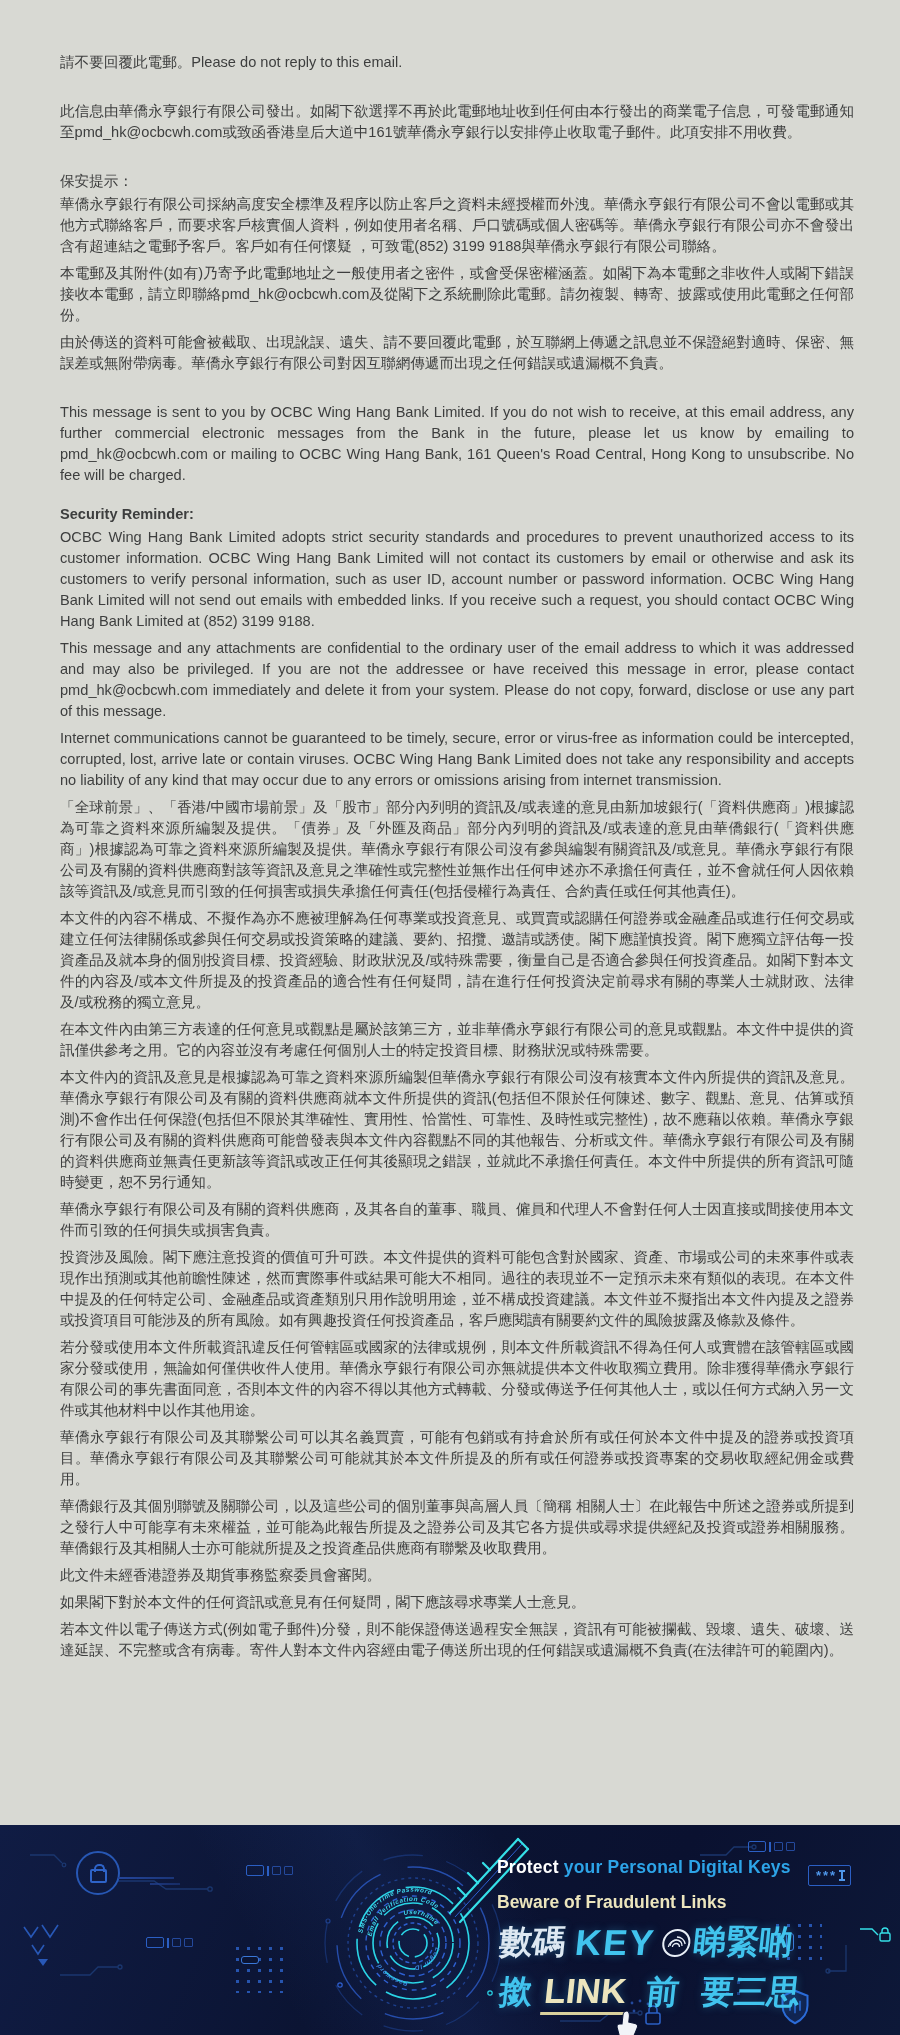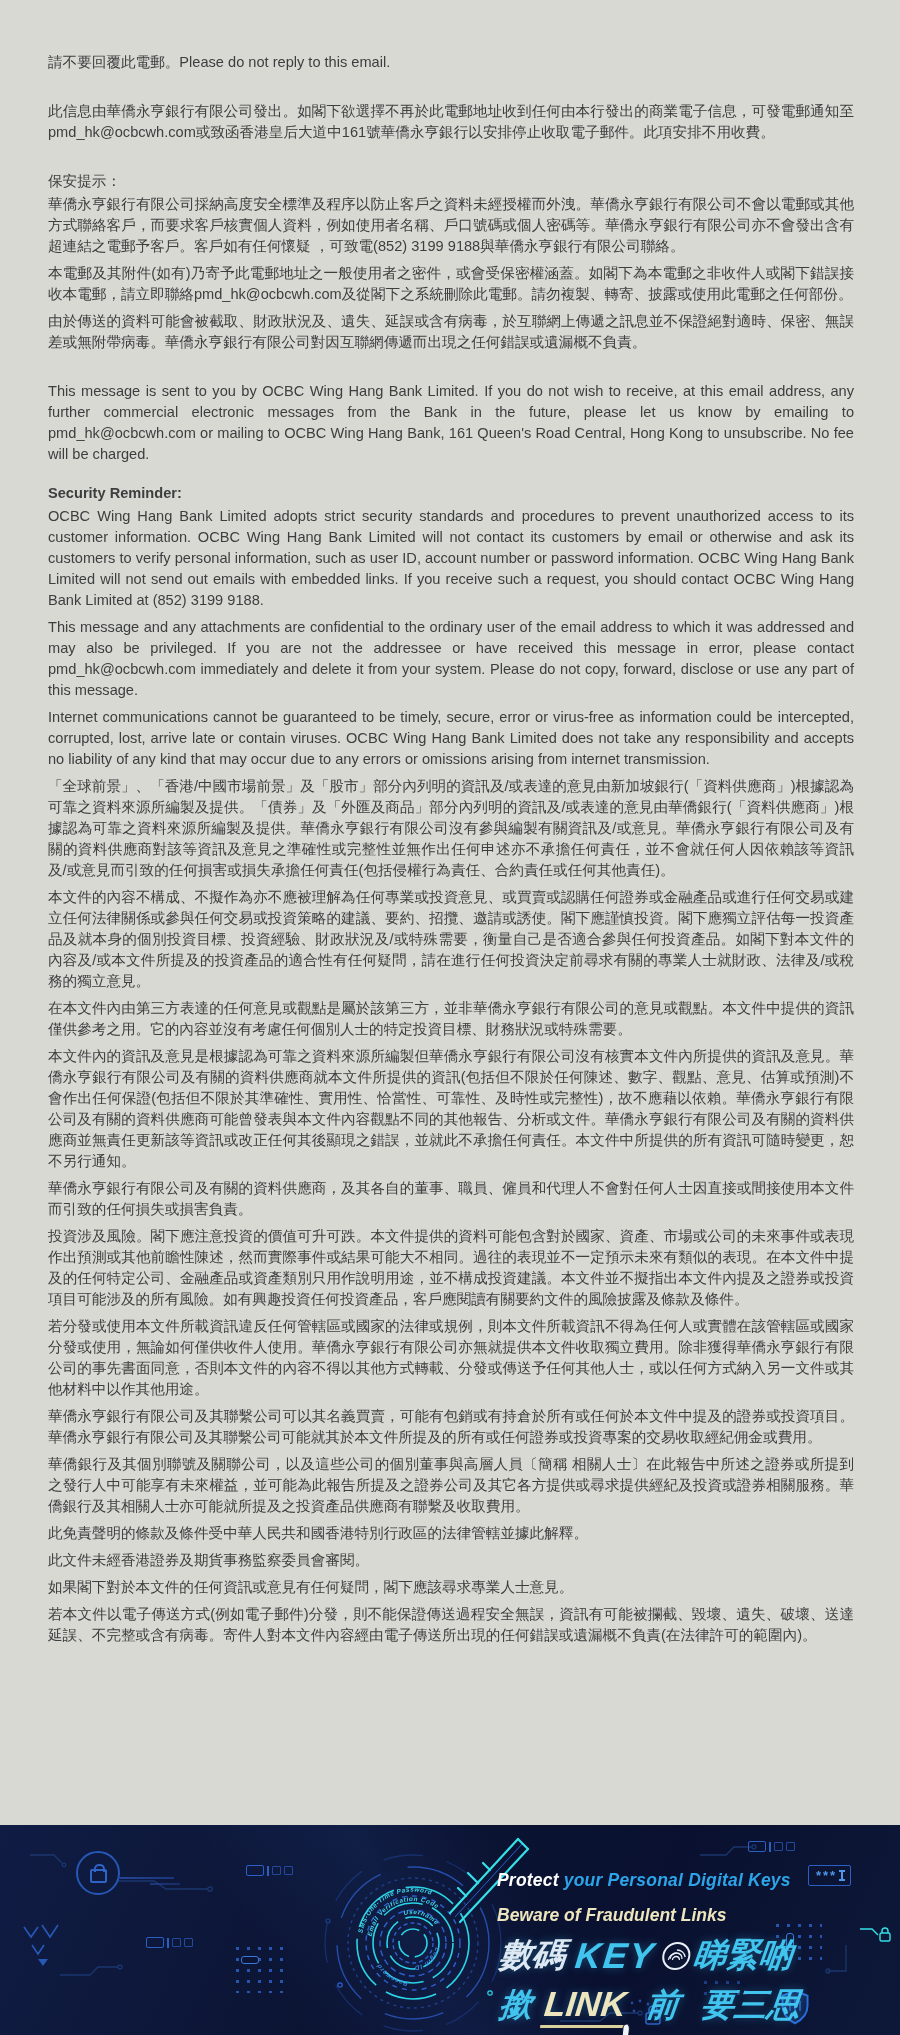--- a/index.html
+++ b/index.html
@@ -4,21 +4,21 @@
 <style>
   html,body{margin:0;padding:0;}
   body{
     width:900px;height:2035px;position:relative;overflow:hidden;
     background:#d8d9d3;
     font-family:"Liberation Sans","DejaVu Sans",sans-serif;
   }
   
   .doc{
     position:absolute;top:0;left:0;width:900px;height:1825px;
-    padding:52px 46px 0 48px;box-sizing:border-box;overflow:hidden;
+    padding:52px 46px 0 60px;box-sizing:border-box;overflow:hidden;
     color:#3d3e3e;font-size:14.6px;line-height:21px;text-align:justify;
   }
   .blk{margin:0 0 6px 0;}
   .sect{margin-top:28px;}
   .sect-sm{margin-top:18px;}
   .hd{margin-bottom:2px;}
   .bold{font-weight:bold;}
   
   .banner{
     position:absolute;left:0;top:1825px;width:900px;height:210px;overflow:hidden;
@@ -44,21 +44,21 @@
   .pwbox{display:flex;align-items:center;gap:4px;border:1.6px solid #2b5fc4;border-radius:2px;
     padding:2px 7px;color:#4f97ea;font-weight:bold;font-size:13px;letter-spacing:2px;}
   .caret{width:2px;height:11px;background:#4f97ea;position:relative;}
   .caret:before,.caret:after{content:"";position:absolute;left:-2px;width:6px;height:1.6px;background:#4f97ea;}
   .caret:after{bottom:0;}
   
   .dotgrid{background-image:radial-gradient(circle,#2b5fc4 1.5px,rgba(0,0,0,0) 1.9px);background-size:11px 11px;opacity:.85;}
   .pill-h{width:16px;height:6px;border:1.4px solid #3a78d8;border-radius:3px;background:#0b1433;}
   .pill-v{width:6px;height:16px;border:1.4px solid #3a78d8;border-radius:3px;background:#0b1433;}
   
-  .slogan{position:absolute;left:497px;top:45px;font-style:italic;white-space:nowrap;}
+  .slogan{position:absolute;left:497px;top:32px;white-space:nowrap;}
   .en1{font-size:17.5px;font-weight:bold;color:#2da4e8;letter-spacing:.2px;}
   .en1 .lead{color:#ffffff;}
   .en2{font-size:17.5px;font-weight:bold;color:#ece5bd;margin-top:14px;}
   .zh{font-weight:bold;color:#41c4ee;transform:skewX(-6deg);transform-origin:left bottom;
       display:flex;align-items:center;text-shadow:0 0 8px rgba(60,190,240,.35);}
   .zh1{font-size:33px;margin-top:7px;}
   .zh1 .silver{color:#dde8f2;}
   .zh1 .keyword{font-size:36px;margin:0 4px 0 10px;letter-spacing:2px;}
   .zh2{font-size:33px;margin-top:5px;position:relative;}
   .zh2 .linkword{color:#ece5bd;font-size:35px;margin:0 6px 0 10px;border-bottom:3px solid #d9d09c;padding:0 2px 1px 2px;}
@@ -72,36 +72,35 @@
 </head>
 <body>
 
 <div class="doc">
   <div>
       <p class="blk">請不要回覆此電郵。Please do not reply to this email.</p>
       <p class="blk sect">此信息由華僑永亨銀行有限公司發出。如閣下欲選擇不再於此電郵地址收到任何由本行發出的商業電子信息，可發電郵通知至pmd_hk@ocbcwh.com或致函香港皇后大道中161號華僑永亨銀行以安排停止收取電子郵件。此項安排不用收費。</p>
       <p class="blk sect hd">保安提示：</p>
       <p class="blk">華僑永亨銀行有限公司採納高度安全標準及程序以防止客戶之資料未經授權而外洩。華僑永亨銀行有限公司不會以電郵或其他方式聯絡客戶，而要求客戶核實個人資料，例如使用者名稱、戶口號碼或個人密碼等。華僑永亨銀行有限公司亦不會發出含有超連結之電郵予客戶。客戶如有任何懷疑 ，可致電(852) 3199 9188與華僑永亨銀行有限公司聯絡。</p>
       <p class="blk">本電郵及其附件(如有)乃寄予此電郵地址之一般使用者之密件，或會受保密權涵蓋。如閣下為本電郵之非收件人或閣下錯誤接收本電郵，請立即聯絡pmd_hk@ocbcwh.com及從閣下之系統刪除此電郵。請勿複製、轉寄、披露或使用此電郵之任何部份。</p>
-      <p class="blk">由於傳送的資料可能會被截取、財政狀況及、遺失、延誤或含有病毒，於互聯網上傳遞之訊息並不保證絕對適時、保密、無誤差或無附帶病毒。華僑永亨銀行有限公司對因互聯網傳遞而出現之任何錯誤或遺漏概不負責。</p>
+      <p class="blk">由於傳送的資料可能會被截取、出現訛誤、遺失、請不要回覆此電郵，於互聯網上傳遞之訊息並不保證絕對適時、保密、無誤差或無附帶病毒。華僑永亨銀行有限公司對因互聯網傳遞而出現之任何錯誤或遺漏概不負責。</p>
       <p class="blk sect">This message is sent to you by OCBC Wing Hang Bank Limited. If you do not wish to receive, at this email address, any further commercial electronic messages from the Bank in the future, please let us know by emailing to pmd_hk@ocbcwh.com or mailing to OCBC Wing Hang Bank, 161 Queen's Road Central, Hong Kong to unsubscribe. No fee will be charged.</p>
       <p class="blk sect-sm hd bold">Security Reminder:</p>
       <p class="blk">OCBC Wing Hang Bank Limited adopts strict security standards and procedures to prevent unauthorized access to its customer information. OCBC Wing Hang Bank Limited will not contact its customers by email or otherwise and ask its customers to verify personal information, such as user ID, account number or password information. OCBC Wing Hang Bank Limited will not send out emails with embedded links.  If you receive such a request, you should contact OCBC Wing Hang Bank Limited at (852) 3199 9188.</p>
       <p class="blk">This message and any attachments are confidential to the ordinary user of the email address to which it was addressed and may also be privileged. If you are not the addressee or have received this message in error, please contact pmd_hk@ocbcwh.com immediately and delete it from your system. Please do not copy, forward, disclose or use any part of this message.</p>
       <p class="blk">Internet communications cannot be guaranteed to be timely, secure, error or virus-free as information could be intercepted, corrupted, lost, arrive late or contain viruses. OCBC Wing Hang Bank Limited does not take any responsibility and accepts no liability of any kind that may occur due to any errors or omissions arising from internet transmission.</p>
       <p class="blk">「全球前景」、「香港/中國市場前景」及「股市」部分內列明的資訊及/或表達的意見由新加坡銀行(「資料供應商」)根據認為可靠之資料來源所編製及提供。「債券」及「外匯及商品」部分內列明的資訊及/或表達的意見由華僑銀行(「資料供應商」)根據認為可靠之資料來源所編製及提供。華僑永亨銀行有限公司沒有參與編製有關資訊及/或意見。華僑永亨銀行有限公司及有關的資料供應商對該等資訊及意見之準確性或完整性並無作出任何申述亦不承擔任何責任，並不會就任何人因依賴該等資訊及/或意見而引致的任何損害或損失承擔任何責任(包括侵權行為責任、合約責任或任何其他責任)。</p>
       <p class="blk">本文件的內容不構成、不擬作為亦不應被理解為任何專業或投資意見、或買賣或認購任何證券或金融產品或進行任何交易或建立任何法律關係或參與任何交易或投資策略的建議、要約、招攬、邀請或誘使。閣下應謹慎投資。閣下應獨立評估每一投資產品及就本身的個別投資目標、投資經驗、財政狀況及/或特殊需要，衡量自己是否適合參與任何投資產品。如閣下對本文件的內容及/或本文件所提及的投資產品的適合性有任何疑問，請在進行任何投資決定前尋求有關的專業人士就財政、法律及/或稅務的獨立意見。</p>
       <p class="blk">在本文件內由第三方表達的任何意見或觀點是屬於該第三方，並非華僑永亨銀行有限公司的意見或觀點。本文件中提供的資訊僅供參考之用。它的內容並沒有考慮任何個別人士的特定投資目標、財務狀況或特殊需要。</p>
       <p class="blk">本文件內的資訊及意見是根據認為可靠之資料來源所編製但華僑永亨銀行有限公司沒有核實本文件內所提供的資訊及意見。華僑永亨銀行有限公司及有關的資料供應商就本文件所提供的資訊(包括但不限於任何陳述、數字、觀點、意見、估算或預測)不會作出任何保證(包括但不限於其準確性、實用性、恰當性、可靠性、及時性或完整性)，故不應藉以依賴。華僑永亨銀行有限公司及有關的資料供應商可能曾發表與本文件內容觀點不同的其他報告、分析或文件。華僑永亨銀行有限公司及有關的資料供應商並無責任更新該等資訊或改正任何其後顯現之錯誤，並就此不承擔任何責任。本文件中所提供的所有資訊可隨時變更，恕不另行通知。</p>
       <p class="blk">華僑永亨銀行有限公司及有關的資料供應商，及其各自的董事、職員、僱員和代理人不會對任何人士因直接或間接使用本文件而引致的任何損失或損害負責。</p>
       <p class="blk">投資涉及風險。閣下應注意投資的價值可升可跌。本文件提供的資料可能包含對於國家、資產、市場或公司的未來事件或表現作出預測或其他前瞻性陳述，然而實際事件或結果可能大不相同。過往的表現並不一定預示未來有類似的表現。在本文件中提及的任何特定公司、金融產品或資產類別只用作說明用途，並不構成投資建議。本文件並不擬指出本文件內提及之證券或投資項目可能涉及的所有風險。如有興趣投資任何投資產品，客戶應閱讀有關要約文件的風險披露及條款及條件。</p>
       <p class="blk">若分發或使用本文件所載資訊違反任何管轄區或國家的法律或規例，則本文件所載資訊不得為任何人或實體在該管轄區或國家分發或使用，無論如何僅供收件人使用。華僑永亨銀行有限公司亦無就提供本文件收取獨立費用。除非獲得華僑永亨銀行有限公司的事先書面同意，否則本文件的內容不得以其他方式轉載、分發或傳送予任何其他人士，或以任何方式納入另一文件或其他材料中以作其他用途。</p>
       <p class="blk">華僑永亨銀行有限公司及其聯繫公司可以其名義買賣，可能有包銷或有持倉於所有或任何於本文件中提及的證券或投資項目。華僑永亨銀行有限公司及其聯繫公司可能就其於本文件所提及的所有或任何證券或投資專案的交易收取經紀佣金或費用。</p>
       <p class="blk">華僑銀行及其個別聯號及關聯公司，以及這些公司的個別董事與高層人員〔簡稱 相關人士〕在此報告中所述之證券或所提到之發行人中可能享有未來權益，並可能為此報告所提及之證券公司及其它各方提供或尋求提供經紀及投資或證券相關服務。華僑銀行及其相關人士亦可能就所提及之投資產品供應商有聯繫及收取費用。</p>
-      <p class="blk">此免責聲明的條款及條件受中華人民共和國香港特別行政區的法律管轄並據此解釋。</p>
       <p class="blk">此文件未經香港證券及期貨事務監察委員會審閱。</p>
       <p class="blk">如果閣下對於本文件的任何資訊或意見有任何疑問，閣下應該尋求專業人士意見。</p>
       <p class="blk">若本文件以電子傳送方式(例如電子郵件)分發，則不能保證傳送過程安全無誤，資訊有可能被攔截、毀壞、遺失、破壞、送達延誤、不完整或含有病毒。寄件人對本文件內容經由電子傳送所出現的任何錯誤或遺漏概不負責(在法律許可的範圍內)。</p>
     </div>
 </div>
 
 <div class="banner">
   <div class="streak"></div>
 
   <svg class="abs" style="left:0;top:0" width="900" height="210" viewBox="0 0 900 210">

